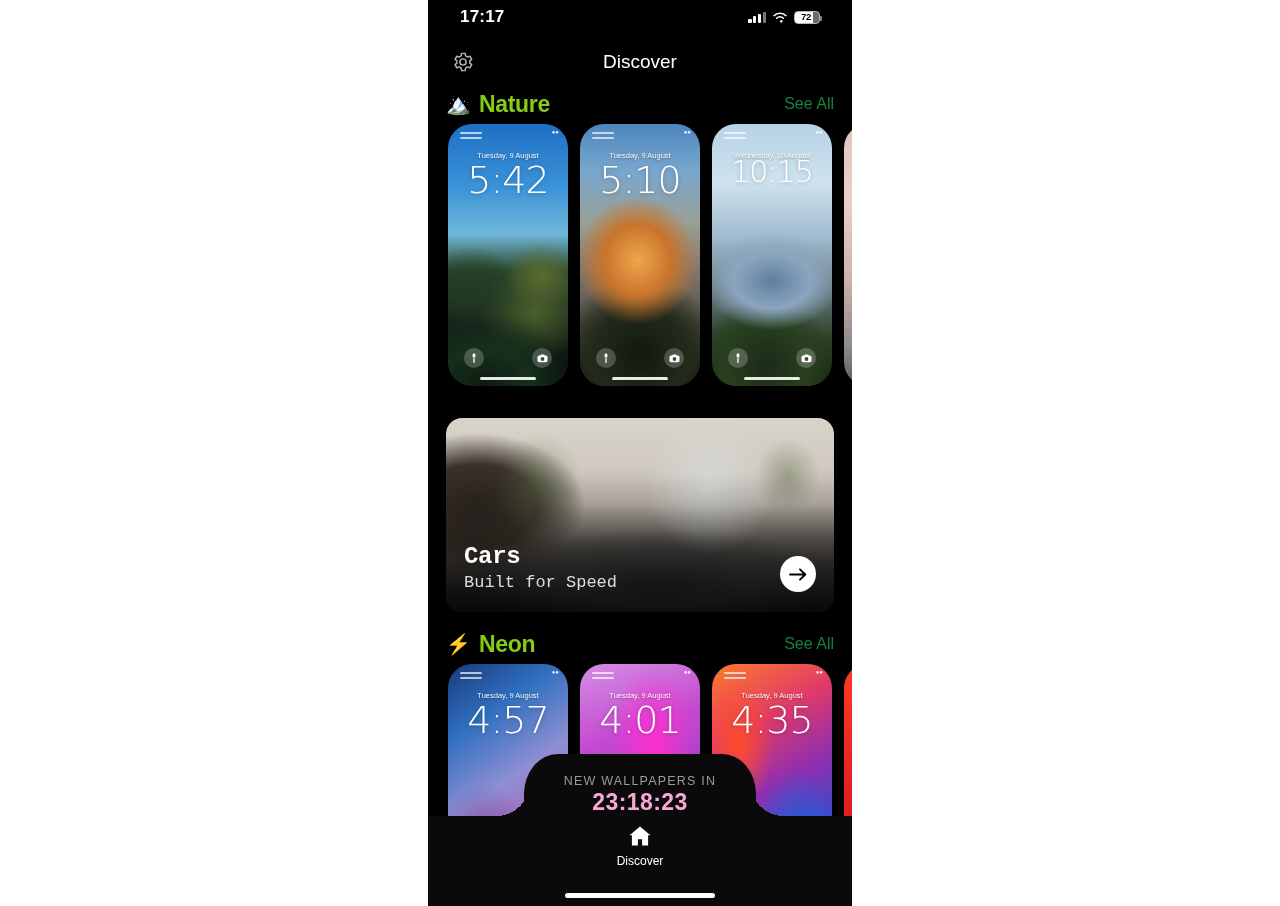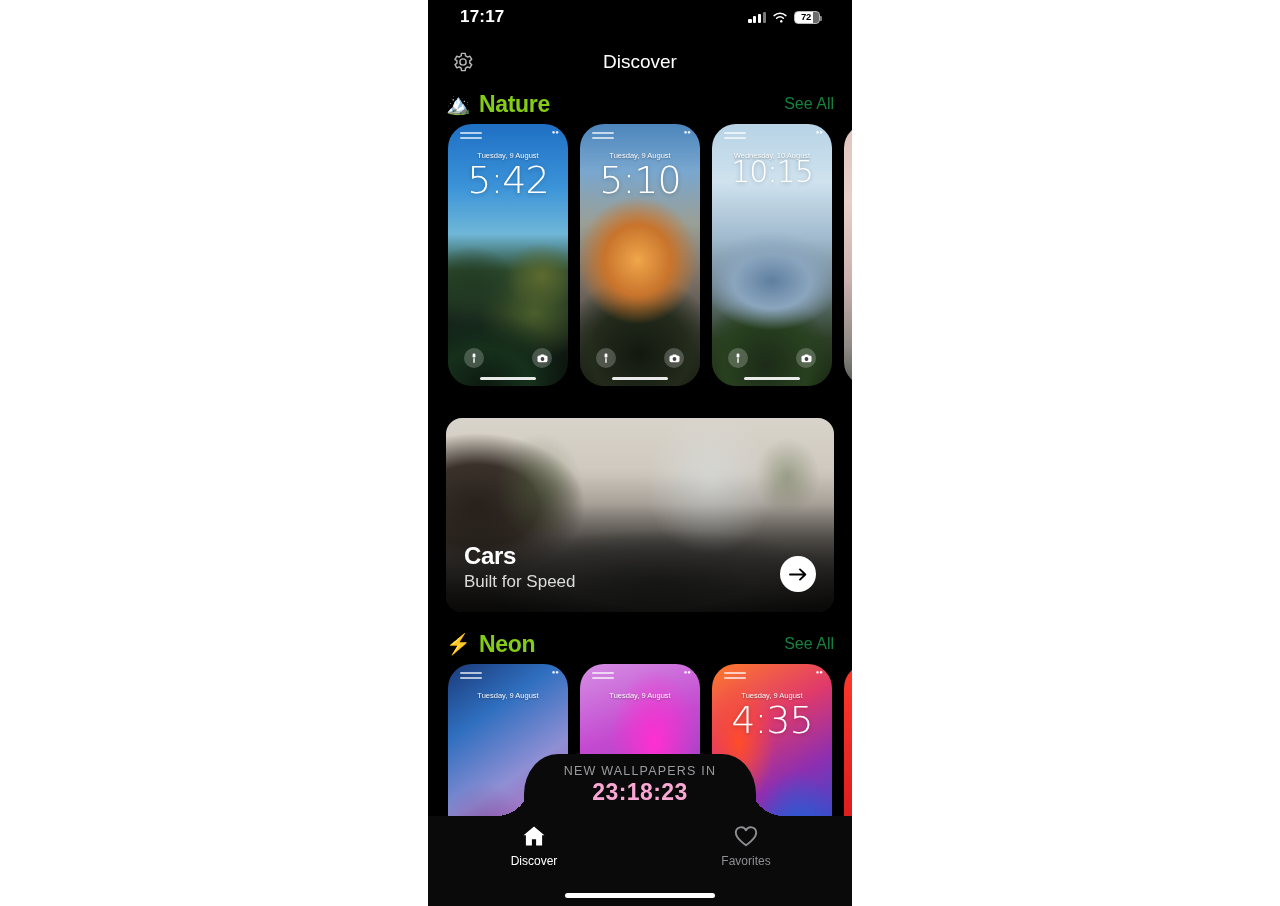--- a/index.html
+++ b/index.html
@@ -216,20 +216,21 @@
   }
 
   
   .banner {
     position: relative;
     margin: 32px 18px 0 18px;
     height: 194px;
     border-radius: 16px;
     overflow: hidden;
     cursor: pointer;
+    font-family: Liberation Mono, monospace;
   }
   .banner-art {
     position: absolute; inset: 0;
     background:
       radial-gradient(ellipse 45% 60% at 8% 45%, #2a231e 0%, #3a312a 35%, rgba(58,49,42,0) 62%),
       radial-gradient(ellipse 60% 34% at 55% 84%, #3b3a38 0%, #4b4a47 40%, rgba(75,74,71,0) 78%),
       linear-gradient(#d9d4cb 0%, #cfc9bf 26%, #b4ada4 44%, #6f6a64 62%, #4a4744 78%, #2a2826 100%);
   }
   .banner-art::after {
     content: ""; position: absolute; inset: 0;
@@ -273,21 +274,21 @@
 
   
   .countdown {
     position: absolute;
     left: 50%; transform: translateX(-50%);
     bottom: 90px;
     width: 232px; height: 62px;
     background: #0a0a0a;
     border-radius: 34px 34px 0 0 / 40px 40px 0 0;
     display: flex; flex-direction: column;
-    align-items: center; justify-content: center;
+    align-items: center; justify-content: flex-end;
     z-index: 5;
   }
   .countdown::before, .countdown::after {
     content: ""; position: absolute;
     bottom: 0; width: 34px; height: 34px;
     background: #0a0a0a;
   }
   .countdown::before { left: -28px;
     -webkit-mask: radial-gradient(circle 34px at 0 0, transparent 0 34px, #000 34px);
             mask: radial-gradient(circle 34px at 0 0, transparent 0 34px, #000 34px); }
@@ -486,30 +487,32 @@
 
       <div class="wall-row">
         <div class="wall-card">
           <div class="art art-neon1"></div>
           <div class="lsbar">
             <span class="lsline"></span>
               <span class="lsline2"></span>
             <span class="mini">●●</span>
           </div>
           <div class="wall-date">Tuesday, 9 August</div>
+          <div class="wall-time">4:57</div>
         </div>
 
         <div class="wall-card">
           <div class="art art-neon2"></div>
           <div class="lsbar">
             <span class="lsline"></span>
               <span class="lsline2"></span>
             <span class="mini">●●</span>
           </div>
           <div class="wall-date">Tuesday, 9 August</div>
+          <div class="wall-time">4:01</div>
         </div>
 
         <div class="wall-card">
           <div class="art art-neon3"></div>
           <div class="lsbar">
             <span class="lsline"></span>
               <span class="lsline2"></span>
             <span class="mini">●●</span>
           </div>
           <div class="wall-date">Tuesday, 9 August</div>
@@ -529,23 +532,17 @@
       <div class="cd-time">23:18:23</div>
     </div>
 
     <div class="tabbar">
       <div class="tab active">
         <svg width="26" height="24" viewBox="0 0 26 24">
           <path d="M13 2.6 2.6 11.2h2.3v10.2h6.0v-6.2h4.2v6.2h6.0V11.2h2.3z" fill="#ffffff"></path>
         </svg>
         <span class="tab-label">Discover</span>
       </div>
-      <div class="tab inactive">
-        <svg width="26" height="24" viewBox="0 0 26 24">
-          <path d="M13 21.2S2.8 14.6 2.8 8.4A5.4 5.4 0 0 1 13 6.2a5.4 5.4 0 0 1 10.2 2.2c0 6.2-10.2 12.8-10.2 12.8z" fill="none" stroke="#8e8e93" stroke-width="1.9" stroke-linejoin="round"></path>
-        </svg>
-        <span class="tab-label">Favorites</span>
-      </div>
       <div class="tab-home-ind"></div>
     </div>
 
   </div>
 </div>
 
 </body></html>

